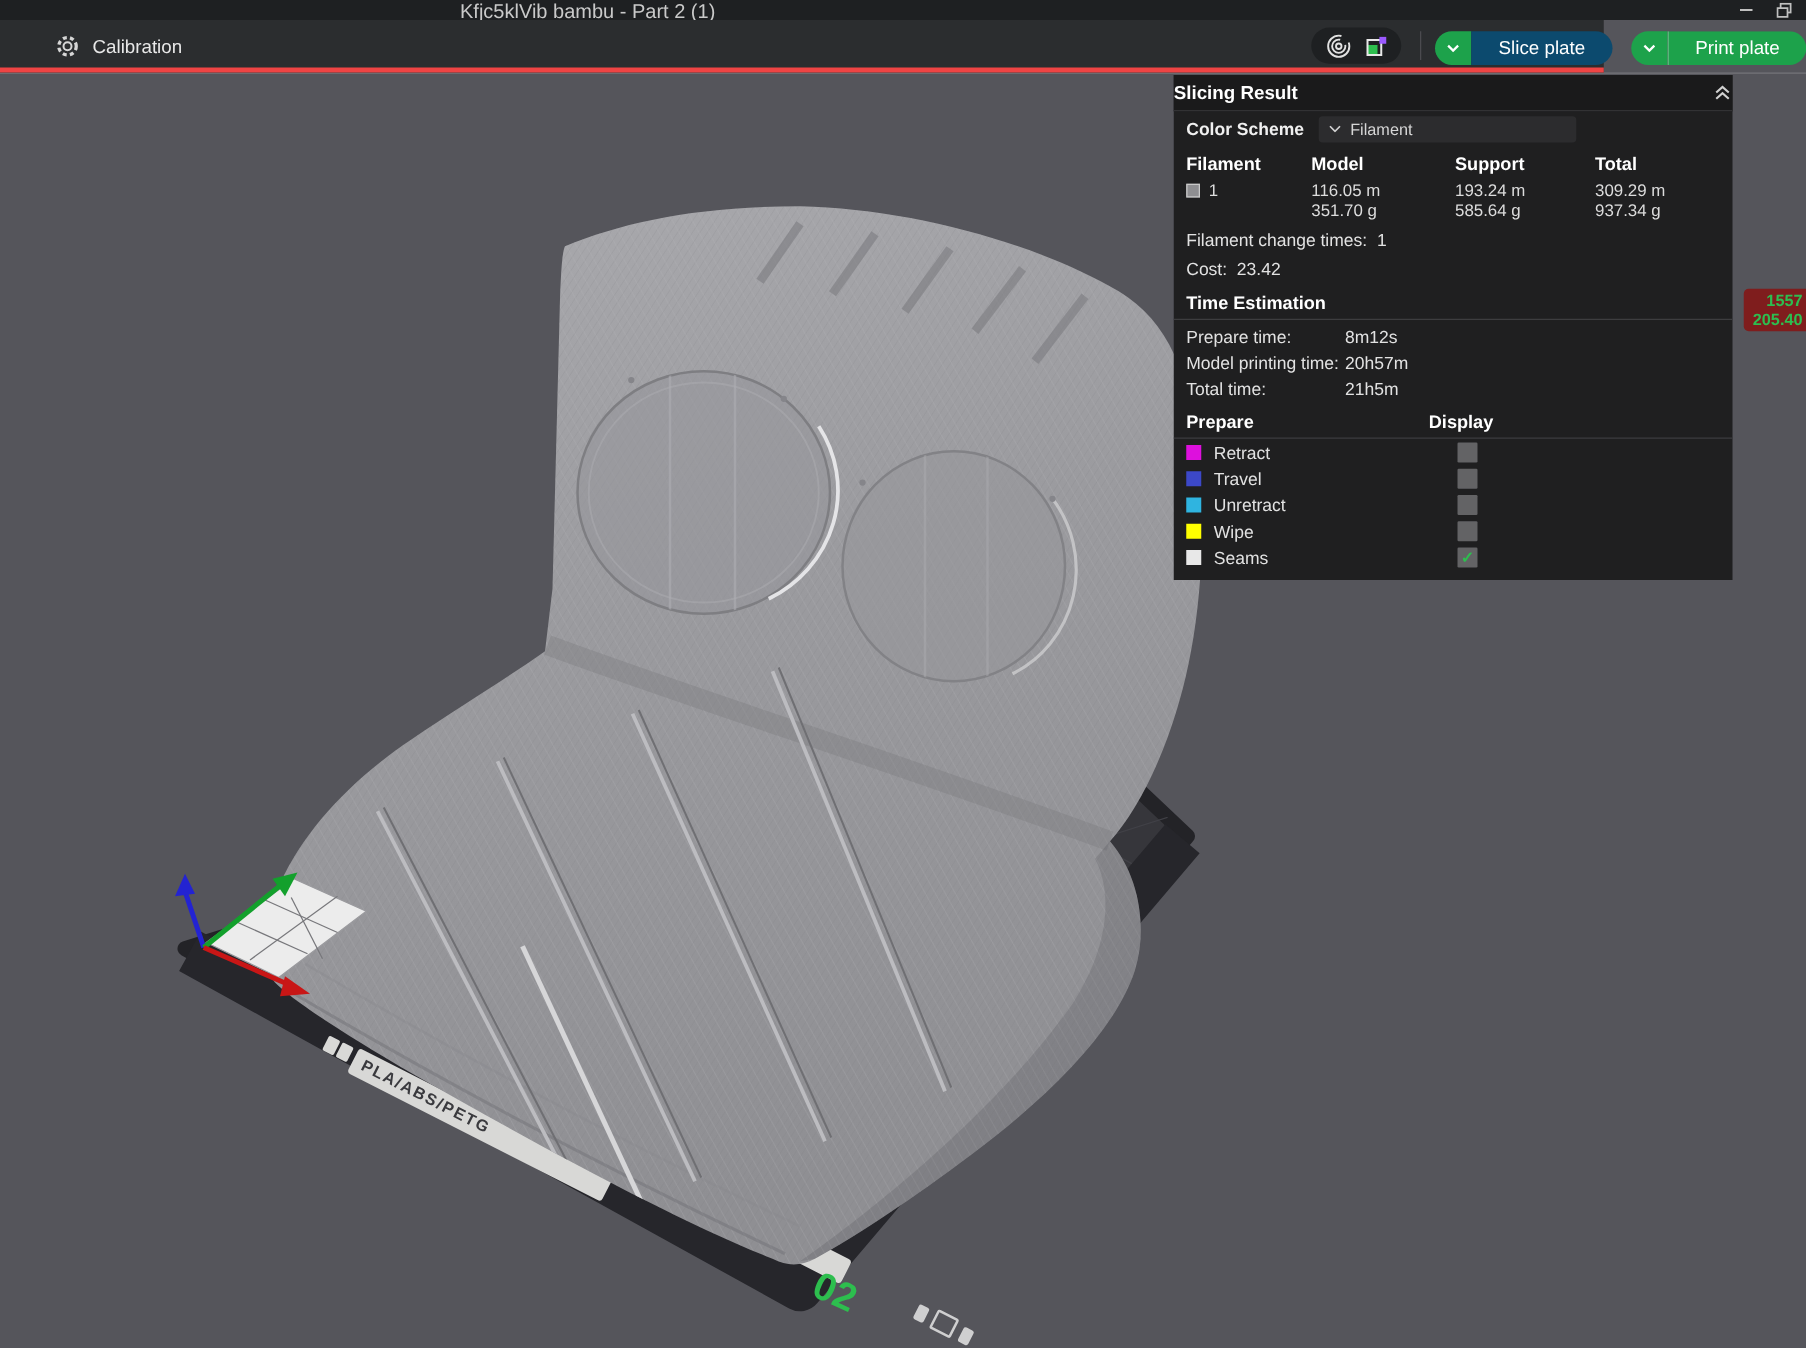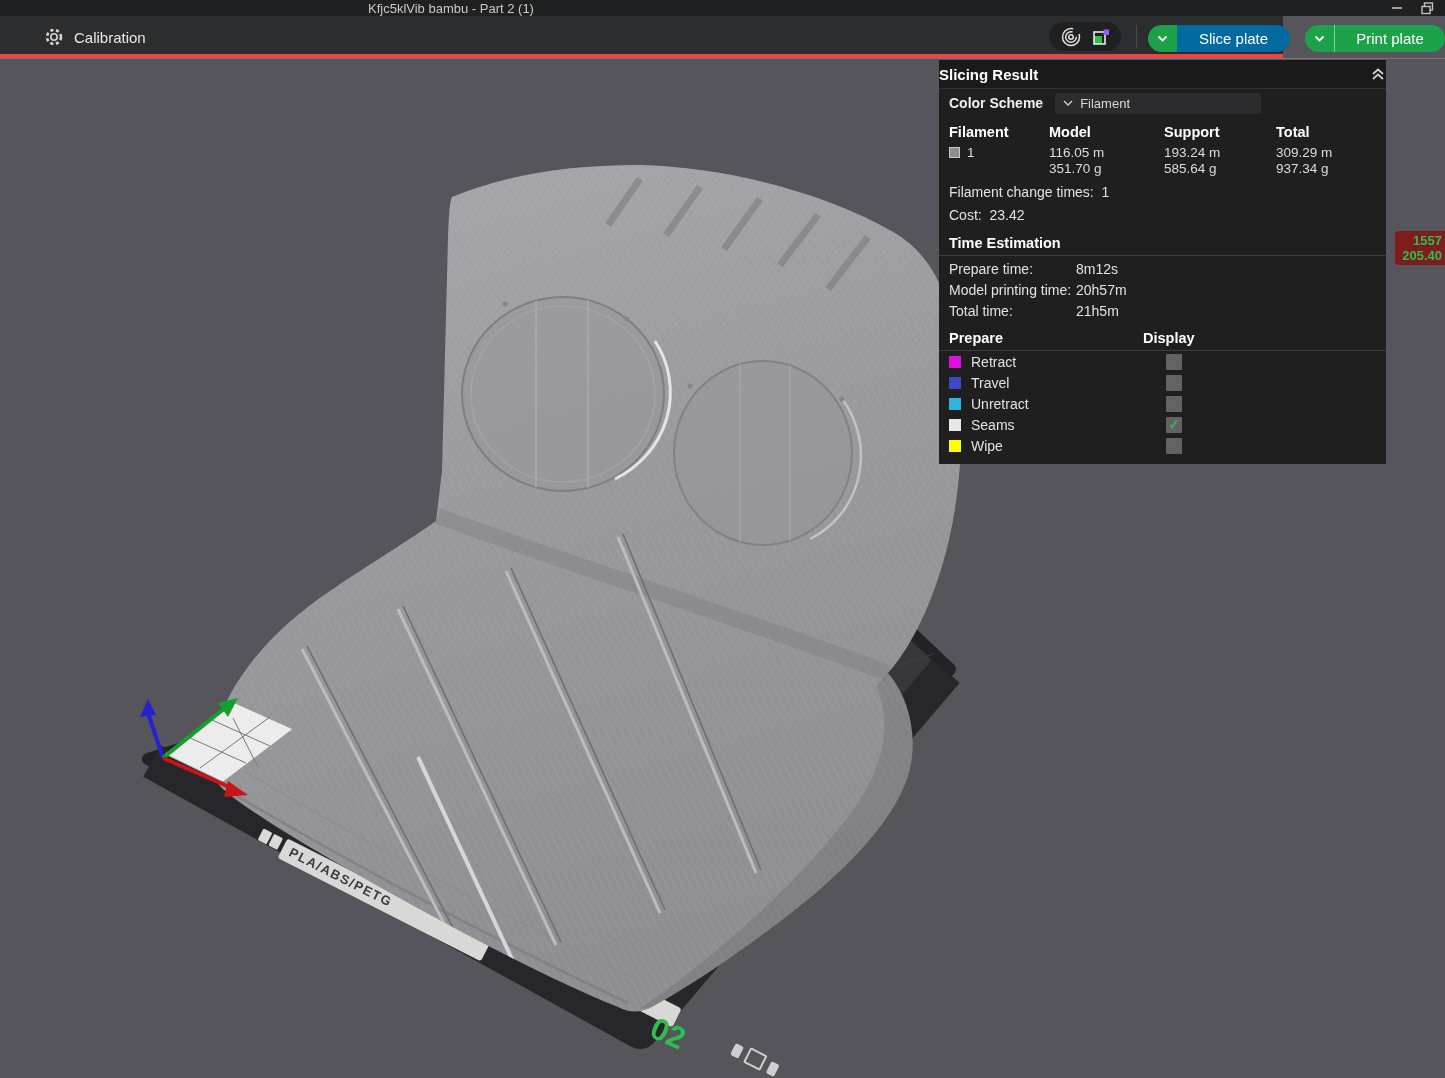--- a/index.html
+++ b/index.html
@@ -1,38 +1,38 @@
 <!DOCTYPE html>
 <html><head>
 <meta charset="utf-8">
 <style>
   * { margin:0; padding:0; box-sizing:border-box; }
   html,body { width:1445px; height:1078px; overflow:hidden; background:#55555b;
               font-family:"Liberation Sans", sans-serif; }
 
   
   #titlebar { position:absolute; left:0; top:0; width:1445px; height:16px; background:#1e2022; z-index:30; }
-  #window-title { position:absolute; left:368px; top:1px; font-size:13px; color:#c9c9c9; white-space:nowrap; }
+  #window-title { position:absolute; left:368px; top:1px; font-size:16px; color:#c9c9c9; white-space:nowrap; }
   .winbtn { position:absolute; top:0; width:26px; height:16px; display:flex; align-items:center; justify-content:center; }
   #min-btn { left:1384px; } #restore-btn { left:1414px; }
 
   #toolbar { position:absolute; left:0; top:16px; width:1283px; height:42px; background:#2b2d2f;
              border-bottom:4px solid #ef4444; z-index:30; }
   #calib { position:absolute; left:44px; top:8px; height:26px; display:flex; align-items:center; gap:10px; cursor:pointer; }
   #calib span { font-size:15px; color:#e8e8e8; }
   #icon-pill { position:absolute; left:1049px; top:6px; width:72px; height:29px; background:#1e2022;
                border-radius:15px; display:flex; align-items:center; justify-content:space-evenly; }
   #tb-divider { position:absolute; left:1136px; top:9px; width:1px; height:23px; background:#4b4b4f; }
   .splitbtn { position:absolute; top:9px; height:27px; display:flex; }
   #slice-group { left:1148px; } #print-group { left:1305px; }
   .chev-seg { width:29px; height:27px; border-radius:14px 0 0 14px; display:flex; align-items:center;
               justify-content:center; cursor:pointer; }
   .label-seg { height:27px; border-radius:0 14px 14px 0; display:flex; align-items:center; justify-content:center;
                font-size:15px; color:#fff; padding:0 17px; white-space:nowrap; cursor:pointer; }
-  #slice-group .label-seg { background:#0369a1; min-width:113px; }
+  #slice-group .label-seg { background:#0c4a6e; min-width:113px; }
   #print-group .label-seg { min-width:111px; border-left:1px solid rgba(255,255,255,.45); }
 
   
   #viewport { position:absolute; left:0; top:58px; width:1445px; height:1020px; z-index:1;
               border-top:1px solid #77777c; }
   #scene { position:absolute; left:0; top:0; }
 
   .layer-badge { position:absolute; right:0; background:#7f1d1d; border-radius:4px 0 0 4px;
                  padding:2px 3px 2px 7px; text-align:right; z-index:20; cursor:pointer; }
   .layer-badge div { font-size:13px; font-weight:bold; color:#2dbe50; line-height:15px; }
@@ -398,26 +398,26 @@
     <span class="checkbox">
       </span>
   </div>
   <div class="opt-row">
     <span class="opt-swatch" style="background: rgb(47, 180, 224);"></span>
     <span class="opt-label">Unretract</span>
     <span class="checkbox">
       </span>
   </div>
   <div class="opt-row">
+    <span class="opt-swatch" style="background: rgb(255, 255, 0);"></span>
+    <span class="opt-label">Wipe</span>
+    <span class="checkbox">
+      </span>
+  </div>
+  <div class="opt-row">
     <span class="opt-swatch" style="background: rgb(232, 232, 232);"></span>
     <span class="opt-label">Seams</span>
     <span class="checkbox on">
       <span class="check">✓</span>
       </span>
   </div>
-  <div class="opt-row">
-    <span class="opt-swatch" style="background: rgb(255, 255, 0);"></span>
-    <span class="opt-label">Wipe</span>
-    <span class="checkbox">
-      </span>
-  </div>
   <div id="panel-bottom-pad"></div>
 </div>
 
 </body></html>

